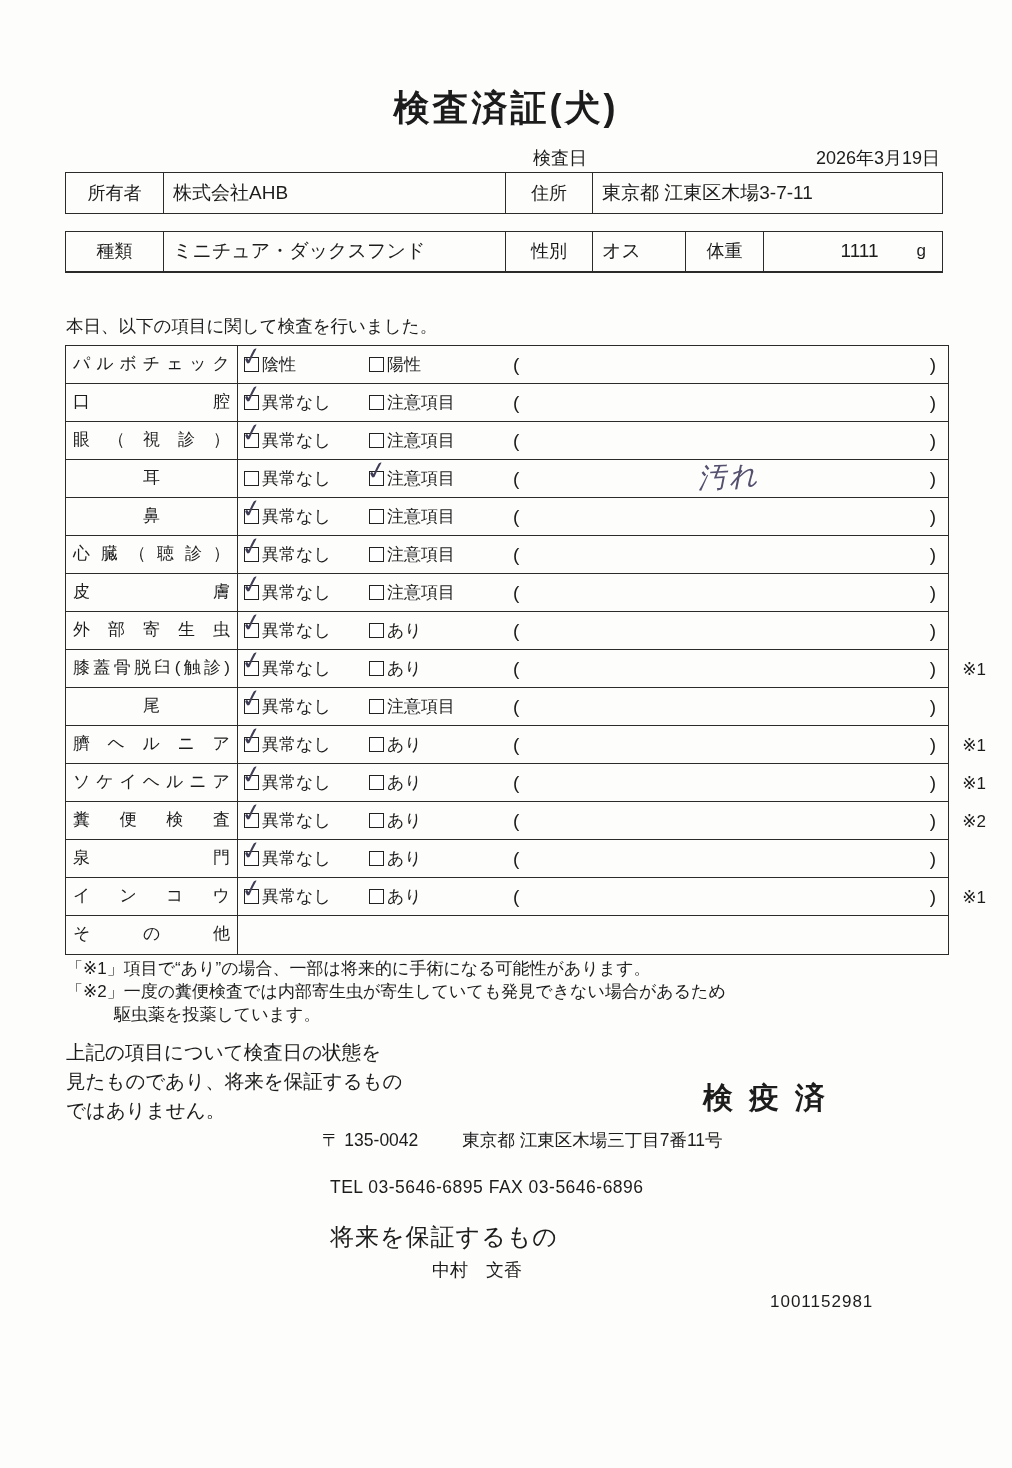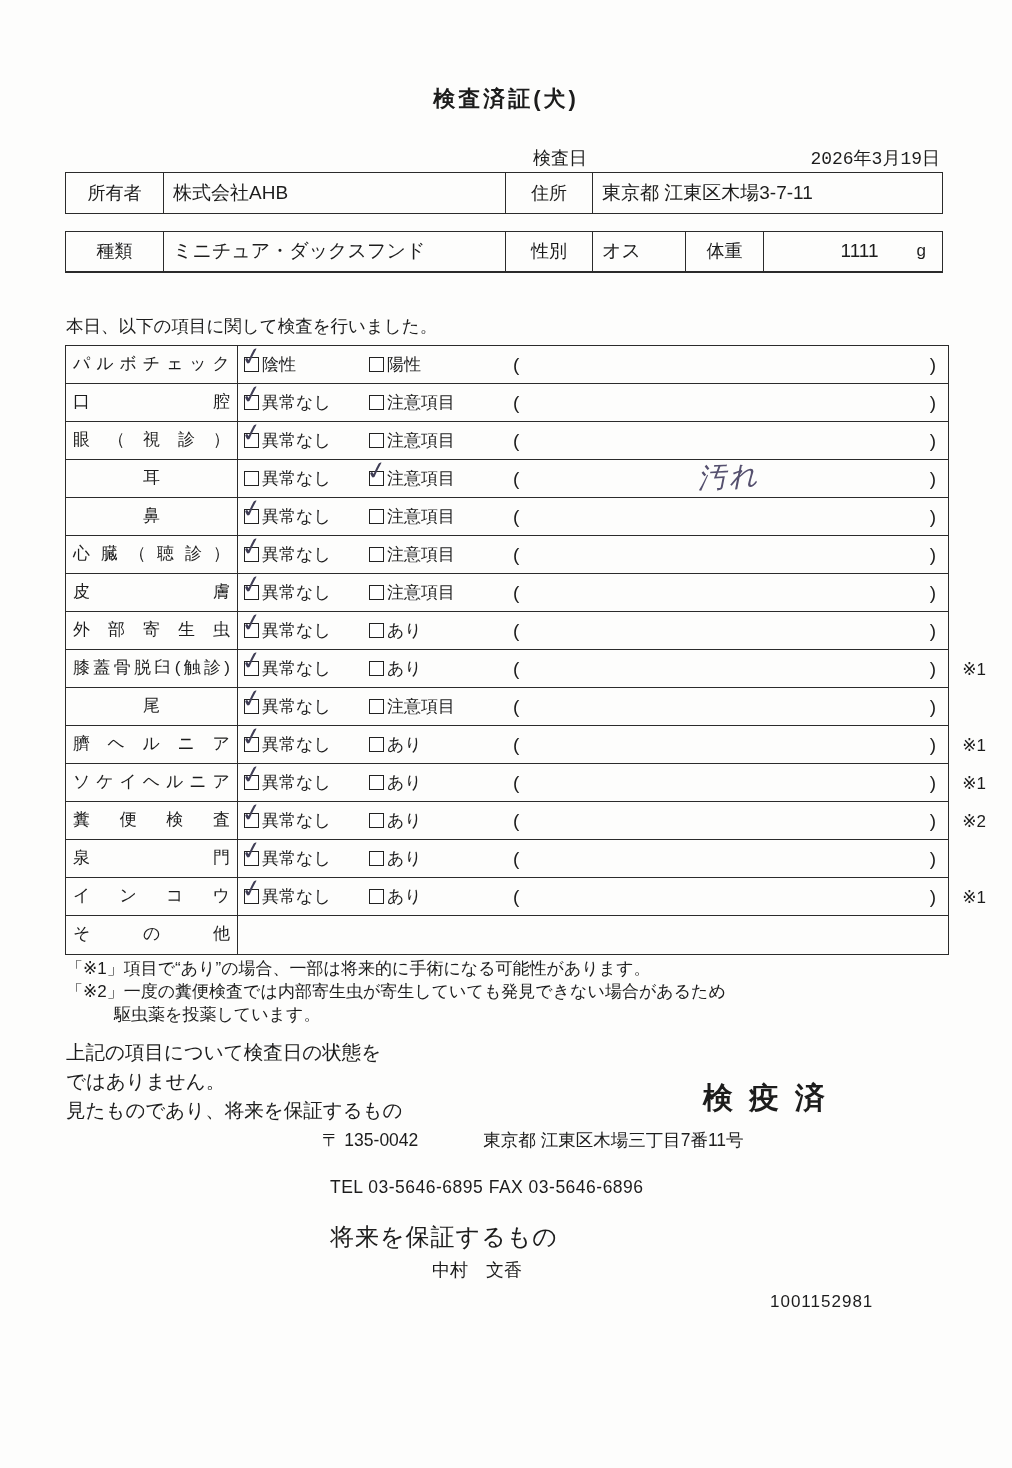--- a/index.html
+++ b/index.html
@@ -4,22 +4,22 @@
 <style>
   html,body{margin:0;padding:0;background:#ffffff;}
   .page{
     position:relative;width:1012px;height:1468px;margin:0 auto;
     background:#fdfdfc;color:#1c1c1c;
     font-family:"Liberation Sans","DejaVu Sans",sans-serif;
     overflow:hidden;
   }
   .abs{position:absolute;}
   
-  .doc-title{top:84px;left:0;width:100%;text-align:center;font-size:22px;font-weight:600;letter-spacing:3px;}
-  .date-row{top:146px;left:533px;width:407px;display:flex;justify-content:space-between;font-size:18px;font-family:Liberation Mono, monospace;}
+  .doc-title{top:84px;left:0;width:100%;text-align:center;font-size:36px;font-weight:600;letter-spacing:3px;}
+  .date-row{top:146px;left:533px;width:407px;display:flex;justify-content:space-between;font-size:18px;}
   
   .tbl{border:1.6px solid #2b2b2b;box-sizing:border-box;background:transparent;}
   .trow{display:flex;width:100%;height:39.5px;box-sizing:border-box;}
   .trow.sep{border-bottom:1.4px solid #2b2b2b;}
   .cell{display:flex;align-items:center;box-sizing:border-box;border-right:1.4px solid #2b2b2b;padding:0 9px;font-size:18px;overflow:hidden;}
   .cell:last-child{border-right:none;}
   .cell.lab{justify-content:center;padding:0 4px;}
   .cell.val{font-size:19px;}
   .cell.num{font-size:20px;letter-spacing:1px;}
   .cell.wt{justify-content:flex-end;padding-right:16px;gap:24px;}
@@ -51,21 +51,21 @@
     position:absolute;left:50%;top:46%;transform:translate(-50%,-50%) rotate(-3deg);
     font-size:28px;color:#55506e;font-style:italic;letter-spacing:3px;white-space:nowrap;
   }
   .row-note{position:absolute;right:-38px;top:50%;transform:translateY(-50%);font-size:17px;white-space:nowrap;}
   
   .footnotes{top:957px;left:66px;font-size:17px;line-height:23px;}
   .footnotes .indent{padding-left:48px;}
   .disclaimer{top:1038px;left:66px;font-size:19.5px;font-weight:400;line-height:29px;}
   .stamp{top:1078px;left:703px;font-size:30px;font-weight:600;letter-spacing:16px;white-space:nowrap;}
   
-  .addr-row{top:1128px;left:322px;display:flex;gap:65px;font-size:17.5px;}
+  .addr-row{top:1128px;left:322px;display:flex;gap:44px;font-size:17.5px;}
   .tel-row{top:1177px;left:330px;font-size:17.5px;letter-spacing:0.5px;}
   .clinic-name{top:1221px;left:330px;font-size:24px;font-weight:500;letter-spacing:1px;}
   .clinic-person{top:1258px;left:432px;font-size:18px;}
   .doc-code{top:1292px;left:770px;font-size:17px;letter-spacing:1px;text-align:center;}
 </style>
 </head>
 <body>
 
 <div class="page">
 
@@ -410,22 +410,22 @@
   </div>
 
   <div class="abs footnotes">
     <div>「※1」項目で“あり”の場合、一部は将来的に手術になる可能性があります。</div>
     <div>「※2」一度の糞便検査では内部寄生虫が寄生していても発見できない場合があるため</div>
     <div class="indent">駆虫薬を投薬しています。</div>
   </div>
 
   <div class="abs disclaimer">
     <div>上記の項目について検査日の状態を</div>
+    <div>見たものであり、将来を保証するもの</div>
     <div>ではありません。</div>
-    <div>見たものであり、将来を保証するもの</div>
   </div>
 
   <div class="abs stamp">検疫済</div>
 
   <div class="abs addr-row">
     <span>〒 135-0042</span>
     <span>東京都 江東区木場三丁目7番11号</span>
   </div>
   <div class="abs tel-row">TEL 03-5646-6895  FAX 03-5646-6896</div>
   <div class="abs clinic-name">将来を保証するもの</div>

